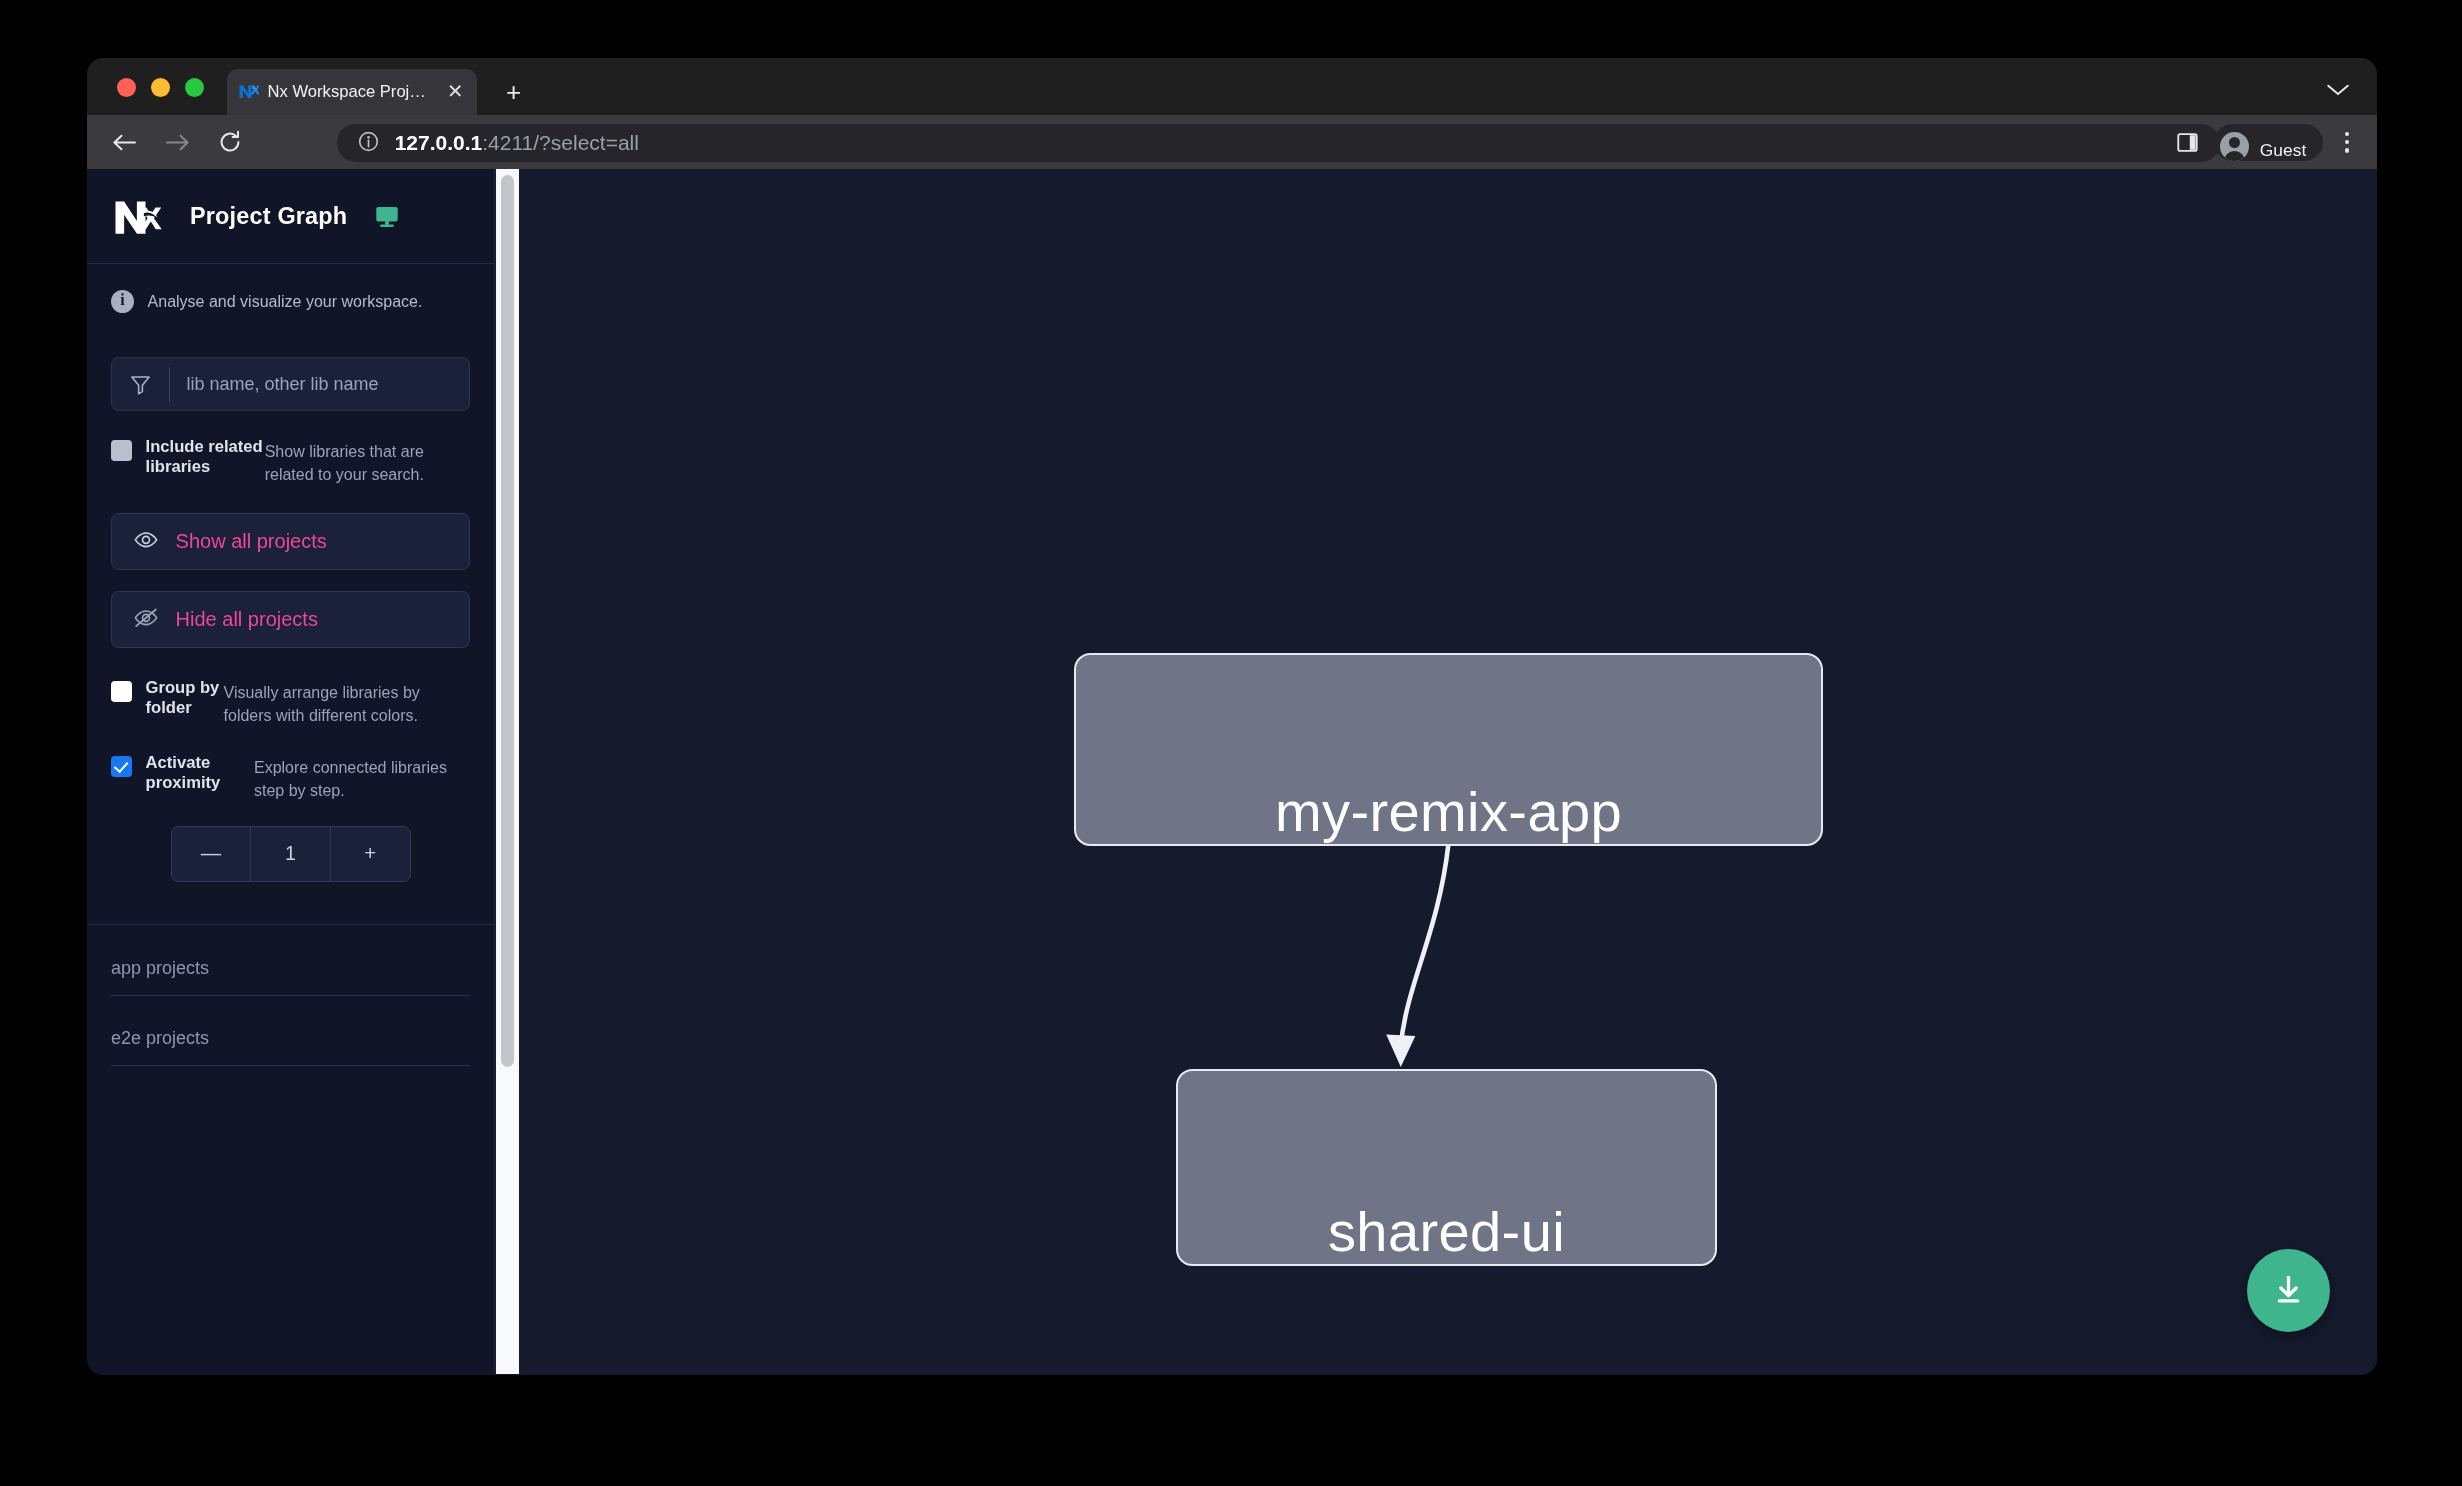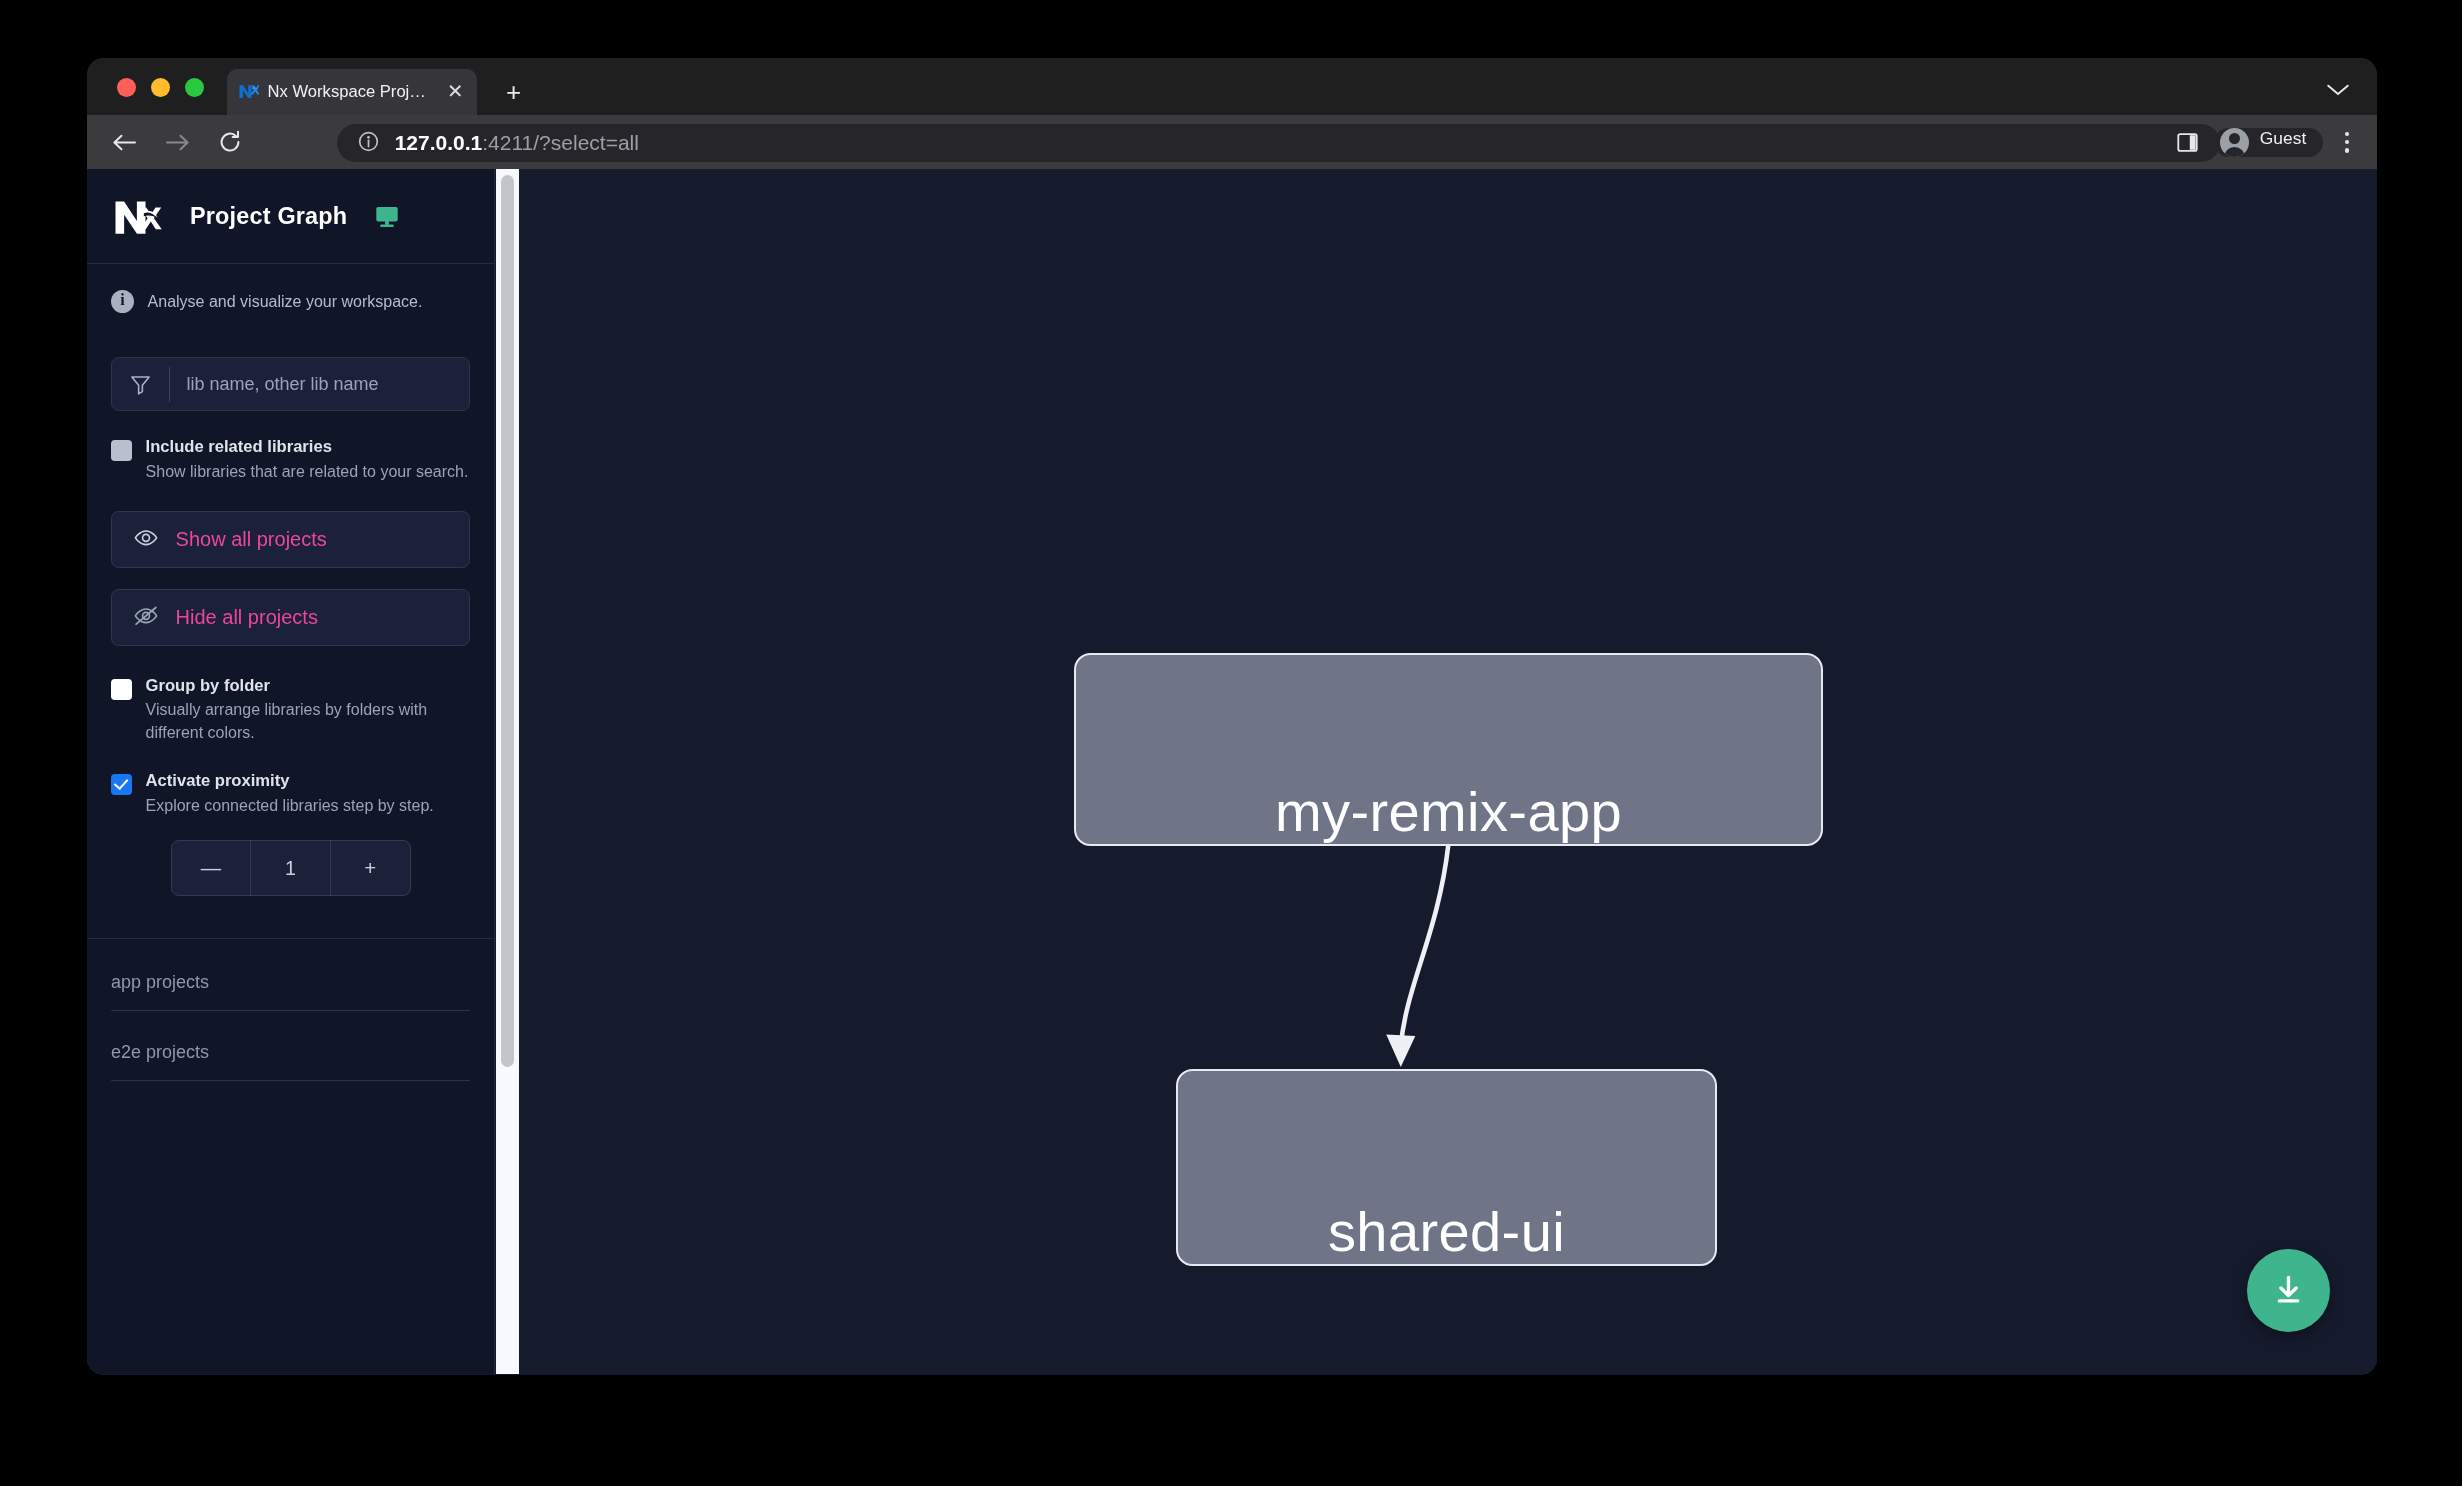--- a/index.html
+++ b/index.html
@@ -45,21 +45,21 @@
   .omnibox{
     position:absolute;left:250px;top:9px;width:1883px;height:38px;
     background:#26262a;border-radius:19px;display:flex;align-items:center;padding:0 19.7px;
     box-sizing:border-box;gap:15px;
   }
   .omni-text{font-size:21px;color:#9aa0a6;white-space:nowrap;}
   .omni-text b{color:#fff;font-weight:700;}
   .tb-right{position:absolute;right:13.6px;top:7.6px;display:flex;align-items:center;gap:7.6px;}
   .sqicon{width:39px;height:39px;display:flex;align-items:center;justify-content:center;}
   .guest{
-    height:29px;background:#26262a;border-radius:19.7px;display:flex;align-items:flex-start;
+    height:37px;background:#26262a;border-radius:19.7px;display:flex;align-items:flex-end;
     gap:10.6px;padding:0 16.6px 0 6px;
   }
   .guest-av{width:29px;height:29px;border-radius:50%;background:#9aa0a6;position:relative;overflow:hidden;}
   .guest-av:before{content:"";position:absolute;left:8.7px;top:5.3px;width:11.3px;height:11.3px;border-radius:50%;background:#26262a;}
   .guest-av:after{content:"";position:absolute;left:3.8px;top:19px;width:21px;height:16.6px;border-radius:10.6px 10.6px 0 0;background:#26262a;}
   .guest-label{color:#f1f1f1;font-size:17.4px;}
   .kebab{width:33px;height:39px;display:flex;flex-direction:column;align-items:center;justify-content:center;gap:3.8px;}
   .kebab i{width:4.5px;height:4.5px;border-radius:50%;background:#e8e8e8;display:block;}
 
   
@@ -92,21 +92,21 @@
 
   .opt{display:flex;gap:13.6px;padding:0 23px 0 24px;margin-top:26px;}
   .cbox{width:21px;height:21px;border-radius:3.8px;flex:0 0 auto;margin-top:3px;position:relative;}
   .cbox.grey{background:#b9bfcd;}
   .cbox.white{background:#ffffff;}
   .cbox.blue{background:#1877f2;}
   .cbox.blue:after{
     content:"";position:absolute;left:6px;top:2.3px;width:6px;height:11.3px;
     border:solid #fff;border-width:0 2.6px 2.6px 0;transform:rotate(42deg);
   }
-  .opt-txt{display:flex;flex-direction:column;}
+  .opt-txt{display:flex;}
   .opt-title{color:#dfe3ec;font-size:16.6px;font-weight:700;}
   .opt-sub{color:#9aa3b8;font-size:16px;line-height:1.42;margin-top:3.8px;max-width:325px;}
 
   .btn{
     margin:0 24px;height:57px;background:#1b2138;border:0.8px solid #2e3652;border-radius:7.6px;
     display:flex;align-items:center;gap:16.6px;padding-left:21px;box-sizing:border-box;
   }
   .btn + .btn{margin-top:21px;}
   .btn-label{color:#ec4899;font-size:20px;font-weight:400;}
 

